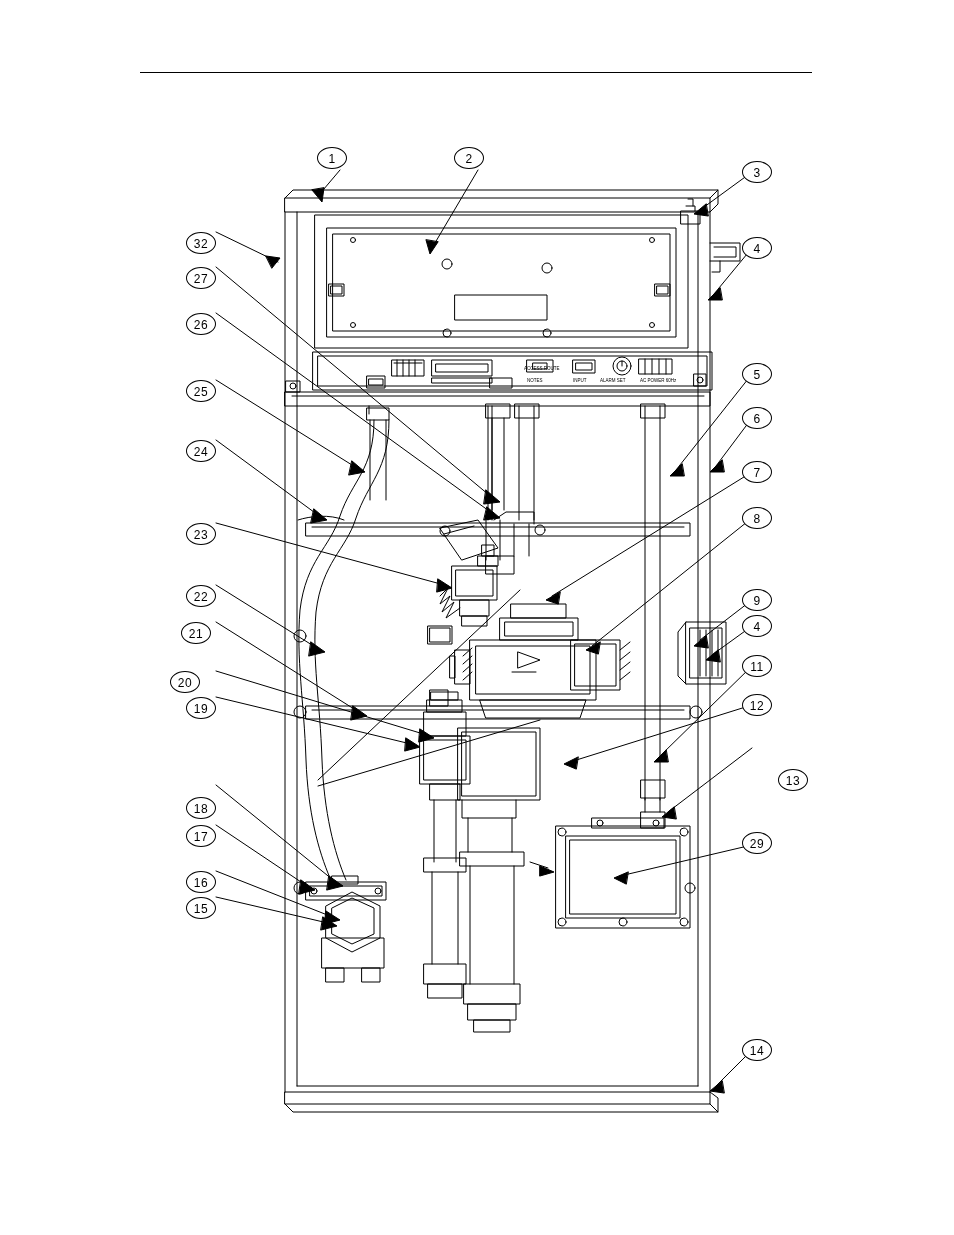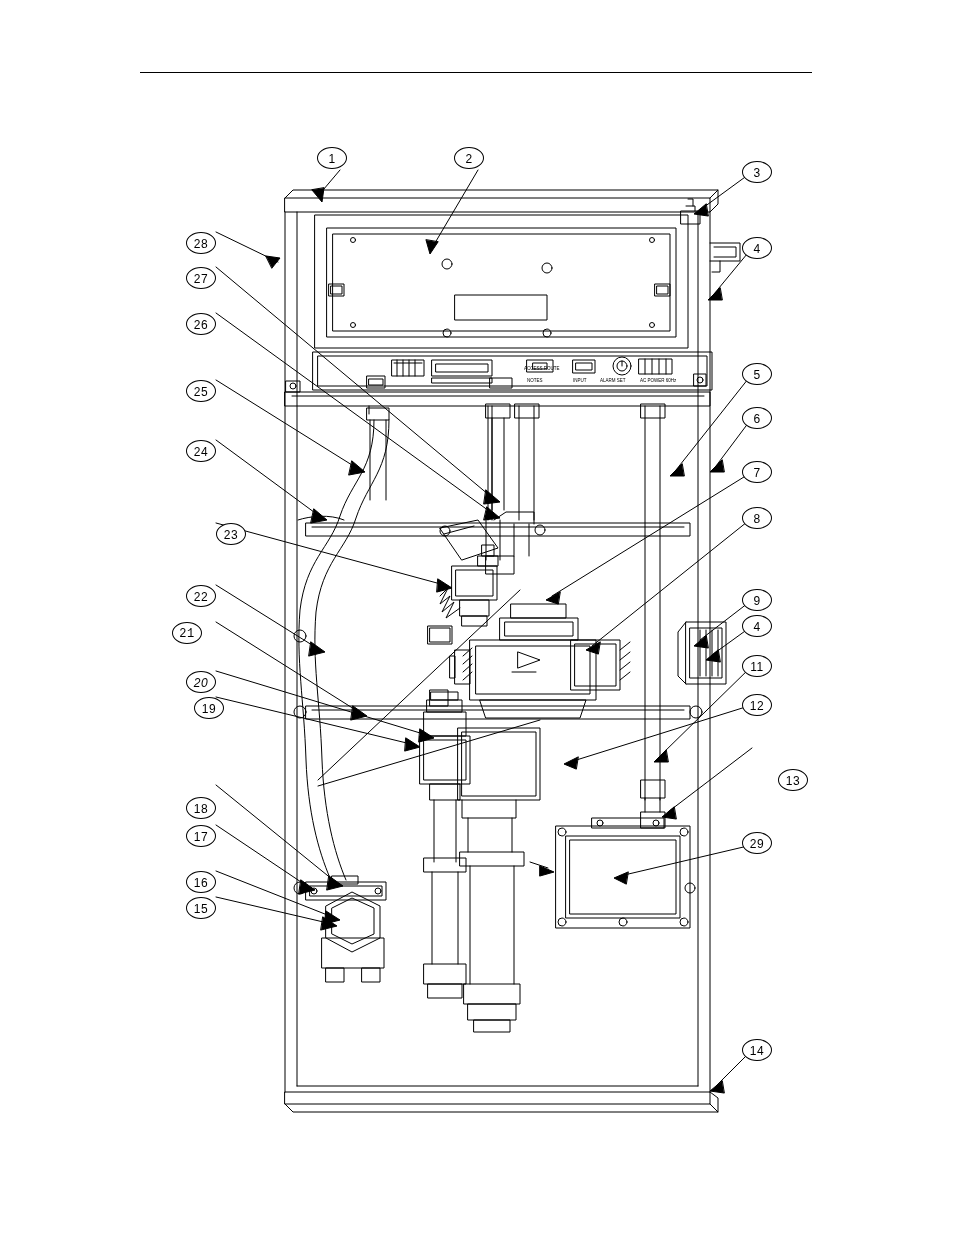--- a/index.html
+++ b/index.html
@@ -398,25 +398,25 @@
   <div class="callout" style="left:742px; top:589px;">9</div>
   <div class="callout" style="left:742px; top:615px;">4</div>
   <div class="callout" style="left:742px; top:655px;text-align:center;">11</div>
   <div class="callout" style="left:742px; top:694px;">12</div>
   <div class="callout" style="left:742px; top:769px;margin-left:36px;">13</div>
   <div class="callout" style="left:742px; top:1039px;">14</div>
   <div class="callout" style="left:186px; top:897px;">15</div>
   <div class="callout" style="left:186px; top:871px;">16</div>
   <div class="callout" style="left:186px; top:825px;">17</div>
   <div class="callout" style="left:186px; top:785px;margin-top:12px;">18</div>
-  <div class="callout" style="left:186px; top:697px;margin-left:8px;">19</div>
-  <div class="callout" style="left:186px; top:671px;font-style:italic;">20</div>
-  <div class="callout" style="left:172px; top:622px;font-family:Liberation Mono, monospace;">21</div>
+  <div class="callout" style="left:186px; top:697px;">19</div>
+  <div class="callout" style="left:170px; top:671px;">20</div>
+  <div class="callout" style="left:181px; top:622px;">21</div>
   <div class="callout" style="left:186px; top:585px;">22</div>
-  <div class="callout" style="left:186px; top:523px;margin-left:30px;">23</div>
+  <div class="callout" style="left:186px; top:523px;">23</div>
   <div class="callout" style="left:186px; top:440px;">24</div>
   <div class="callout" style="left:186px; top:380px;">25</div>
   <div class="callout" style="left:186px; top:313px;">26</div>
   <div class="callout" style="left:186px; top:267px;">27</div>
-  <div class="callout" style="left:186px; top:232px;">28</div>
+  <div class="callout" style="left:186px; top:232px;">32</div>
   <div class="callout" style="left:742px; top:832px;">29</div>
 
 </div>
 
 </body></html>

